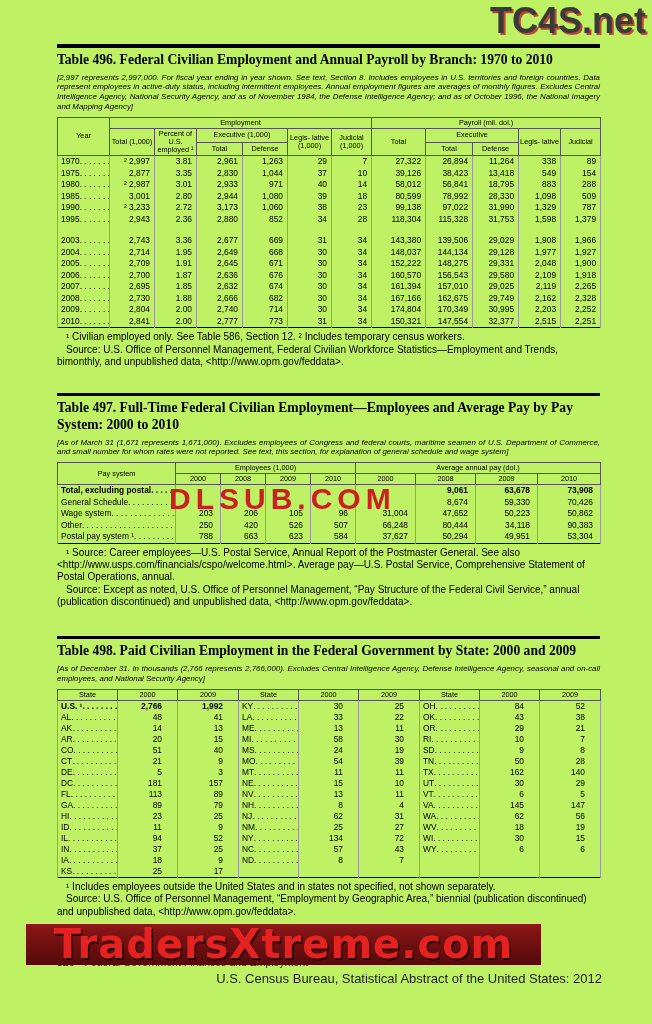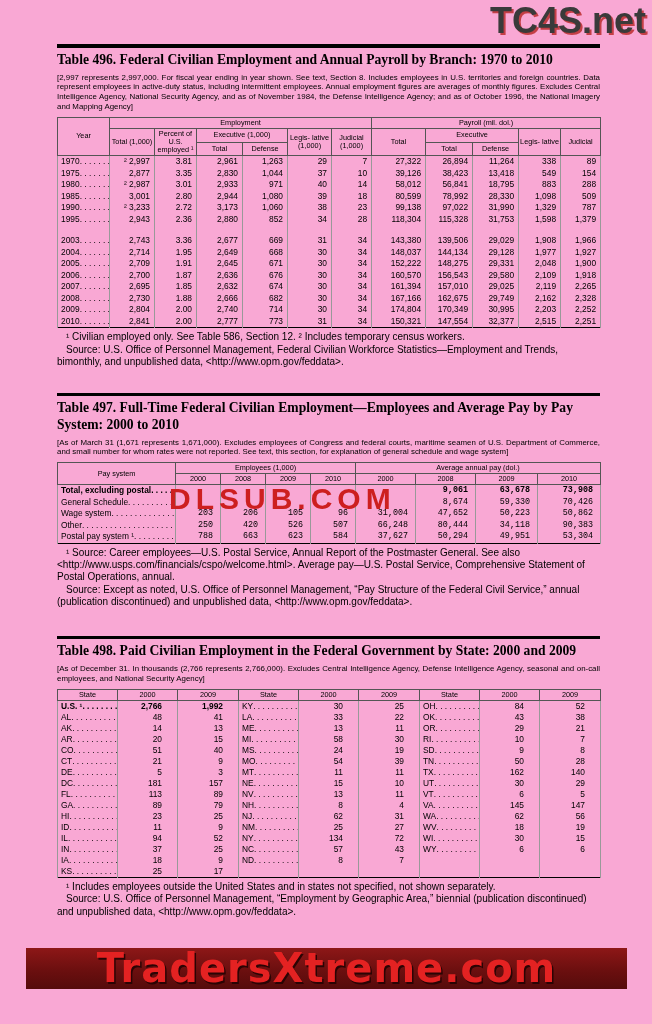--- a/index.html
+++ b/index.html
@@ -1,51 +1,51 @@
 <!DOCTYPE html>
 <html><head>
 <meta charset="utf-8">
 <style>
   html,body{margin:0;padding:0;}
   body{width:652px;background:#ddd;}
-  .page{position:relative;width:652px;height:1024px;background:#f9a8d4;overflow:hidden;
+  .page{position:relative;width:652px;height:1024px;background:#bef264;overflow:hidden;
         font-family:"Liberation Sans",sans-serif;color:#000;}
   .wm-top{position:absolute;top:0;right:6px;font-size:36px;font-weight:bold;color:#3a3a3a;
           text-shadow:2px 2px 0 rgba(187,45,45,.85);z-index:9;}
   .content{position:absolute;left:57px;top:44px;width:543px;}
   .heavy-rule{height:3.5px;background:#000;margin-bottom:4px;}
   .t-title{font-family:"Liberation Serif",serif;font-size:13.6px;font-weight:bold;line-height:1.18;margin:0 0 5px 0;}
-  .t-note{font-size:7.9px;line-height:1.24;text-align:justify;margin:0 0 5px 0;}
+  .t-note{font-size:7.9px;line-height:1.24;text-align:justify;margin:0 0 5px 0;font-style:italic;}
   table{border-collapse:collapse;table-layout:fixed;width:543px;border:1.5px solid #000;}
   th{border:1px solid #555;font-weight:normal;font-size:7.3px;line-height:1.12;text-align:center;
      vertical-align:middle;padding:1px 1px;}
   thead{border-bottom:1.2px solid #000;}
   td{border-left:1px solid #999;border-right:1px solid #999;font-size:8.4px;line-height:11.5px;height:11.5px;
      padding:0;vertical-align:middle;overflow:hidden;white-space:nowrap;}
   td.num{text-align:right;padding-right:4px;}
   td.lbl{padding-left:3px;}
-  .t497 td.num{padding-right:7px;font-family:Liberation Mono, monospace;}
+  .t497 td.num{padding-right:7px;}
   .t498 td{height:11px;line-height:11px;}
   .t498 td.num{padding-right:15px;}
   .lead{display:flex;align-items:baseline;overflow:hidden;}
   .dots{flex:1;overflow:hidden;white-space:nowrap;}
   .dots::before{content:" . . . . . . . . . . . . . . . . . . . . . . . . . . . . . .";}
   tr.bold td, td.bold{font-weight:bold;}
   tr.gap td{height:10px;}
   .fn{margin-top:3px;font-size:10px;line-height:1.22;}
   .fn p{margin:0;text-indent:9px;}
   .block496{margin-bottom:25px;}
   .block497{margin-bottom:28px;}
   .tbl-wrap{position:relative;}
   .wm-mid{position:absolute;top:20px;left:112px;font-size:30px;font-weight:bold;color:#cd1f1f;
           letter-spacing:5px;z-index:5;}
   .page-footer{position:absolute;left:57px;top:956px;font-size:10.5px;color:#1a1a1a;}
   .page-footer .pg{margin-right:10px;}
   .src-line{position:absolute;right:50px;top:971px;font-size:13px;color:#222;}
-  .wm-bottom{position:absolute;left:26px;top:948px;width:601px;height:41px;
+  .wm-bottom{position:absolute;left:26px;top:924px;width:515px;height:41px;
              background:linear-gradient(180deg,#8d1717 0%,#6b0f0f 55%,#550b0b 100%);
              color:#e42222;font-weight:bold;font-size:40px;line-height:41px;text-align:center;
              letter-spacing:1px;text-shadow:1.5px 1.5px 0 #2a0404;z-index:10;
              font-family:"DejaVu Sans",sans-serif;}
 </style>
 </head>
 <body>
 
 <div class="page">
 

